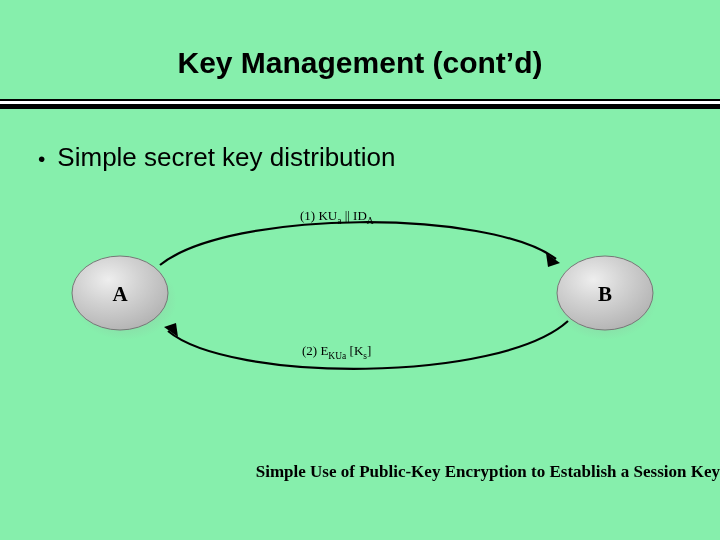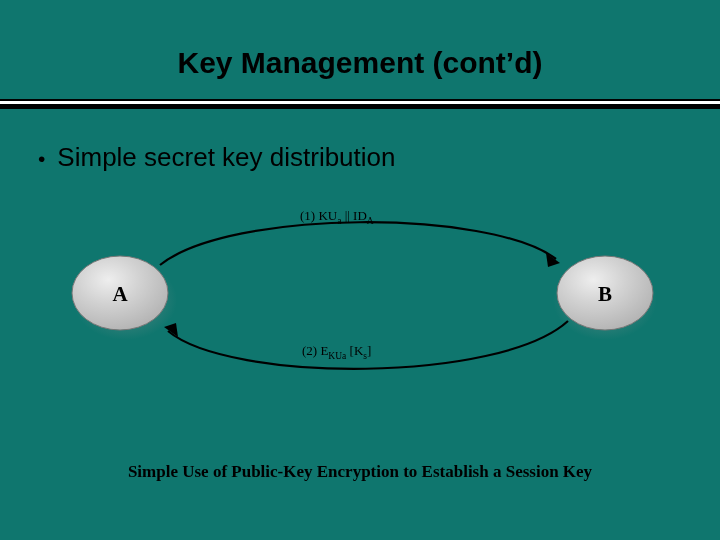--- a/index.html
+++ b/index.html
@@ -10,21 +10,21 @@
   body {
     width: 720px;
     height: 540px;
     position: relative;
     overflow: hidden;
     font-family: "Liberation Sans", sans-serif;
   }
   .slide {
     position: absolute;
     inset: 0;
-    background: #0f766e;
+    background: #86efac;
   }
   .slide-title {
     position: absolute;
     top: 46px;
     left: 0;
     width: 720px;
     text-align: center;
     font-family: "Liberation Sans", sans-serif;
     font-size: 30px;
     font-weight: bold;
@@ -96,21 +96,21 @@
   .msg-sub {
     font-family: "Liberation Serif", serif;
     font-size: 9.5px;
     fill: #000000;
   }
   .caption {
     position: absolute;
     left: 0;
     top: 462px;
     width: 720px;
-    text-align: center;
+    text-align: right;
     font-family: "Liberation Serif", serif;
     font-weight: bold;
     font-size: 17px;
     color: #000000;
   }
 </style>
 </head>
 <body>
 
 <div class="slide">

